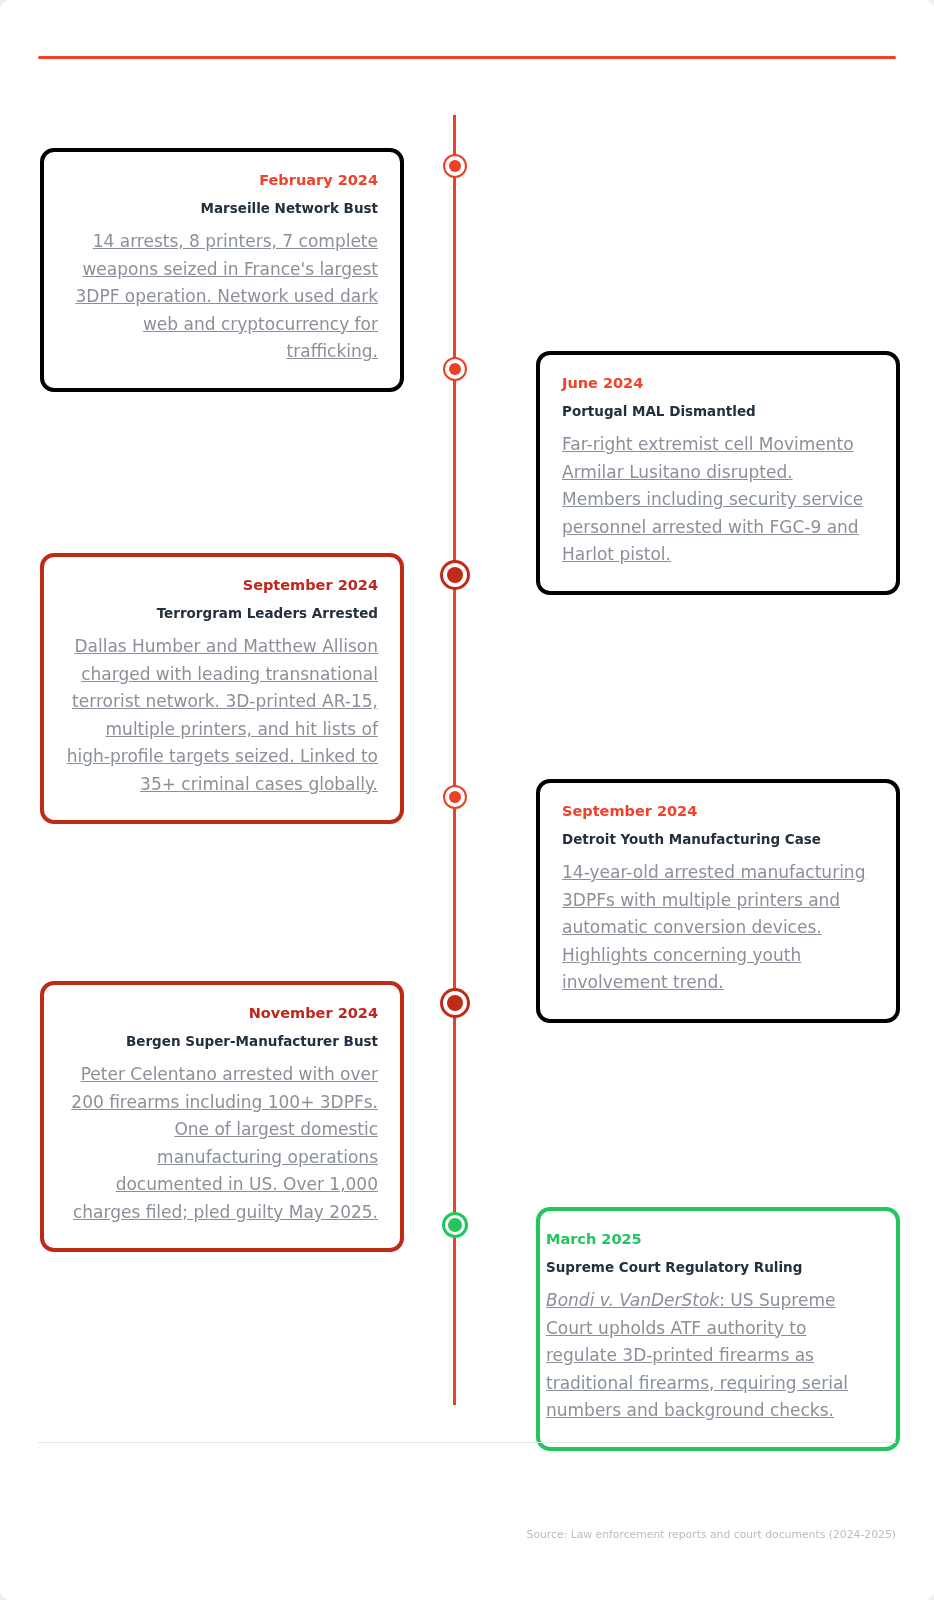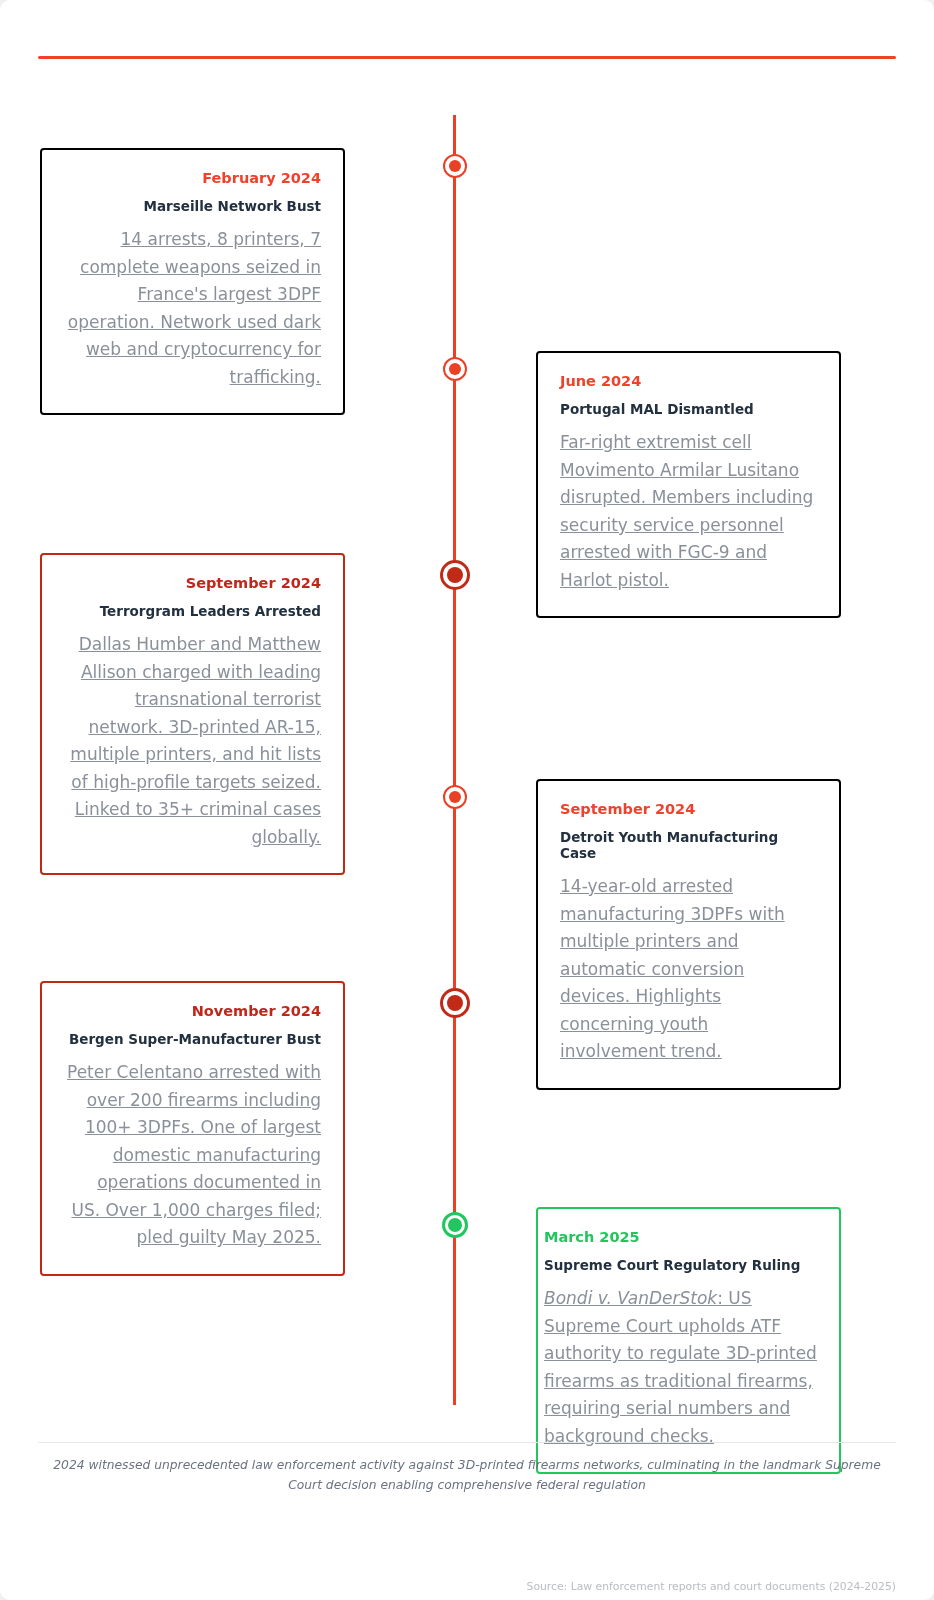--- a/index.html
+++ b/index.html
@@ -89,24 +89,24 @@
   .dot.sz-green {
     width: 26px; height: 26px;
     margin-left: -13px;
     border: 3px solid #22c55e;
   }
   .dot.sz-green .core { width: 14px; height: 14px; background: #22c55e; }
 
   
   .card {
     position: absolute;
-    width: 305px;
+    width: 364px;
     background: #ffffff;
-    border: 2px solid #000000;
-    border-radius: 4px;
+    border: 4px solid #000000;
+    border-radius: 14px;
     padding: 20px 22px 22px 22px;
   }
   .card.emph { border-color: #bf2a17; }
   .card.green { border-color: #22c55e; padding-left: 6px; }
 
   .card.left  { left: 40px;  text-align: right; }
   .card.right { left: 536px; text-align: left;  }
 
   .card .c-date {
     font-size: 14.5px;
@@ -147,21 +147,21 @@
     width: 858px;
     text-align: center;
     font-style: italic;
     font-size: 12.3px;
     line-height: 1.6;
     color: #6b7280;
   }
   .footer-source {
     position: absolute;
     left: 38px;
-    top: 1580px;
+    top: 1528px;
     width: 858px;
     text-align: right;
     font-size: 10.8px;
     color: #b9bcc2;
   }
 </style>
 </head>
 <body>
 
 <div id="page">
@@ -221,16 +221,15 @@
         <div class="c-desc">Peter Celentano arrested with over 200 firearms including 100+ 3DPFs. One of largest domestic manufacturing operations documented in US. Over 1,000 charges filed; pled guilty May 2025.</div>
       </div>
       <div class="card right green" style="top: 1207px;">
         <div class="c-date">March 2025</div>
         <div class="c-title">Supreme Court Regulatory Ruling</div>
         <div class="c-desc"><span class="ital">Bondi v. VanDerStok</span>: US Supreme Court upholds ATF authority to regulate 3D-printed firearms as traditional firearms, requiring serial numbers and background checks.</div>
       </div>
     </div>
 
   <div class="footer-rule"></div>
-  <div class="footer-note">2024 witnessed unprecedented law enforcement activity against 3D-printed firearms networks, culminating in the landmark Supreme Court decision enabling comprehensive federal regulation</div>
   <div class="footer-source">Source: Law enforcement reports and court documents (2024-2025)</div>
 
 </div>
 
 </body></html>

